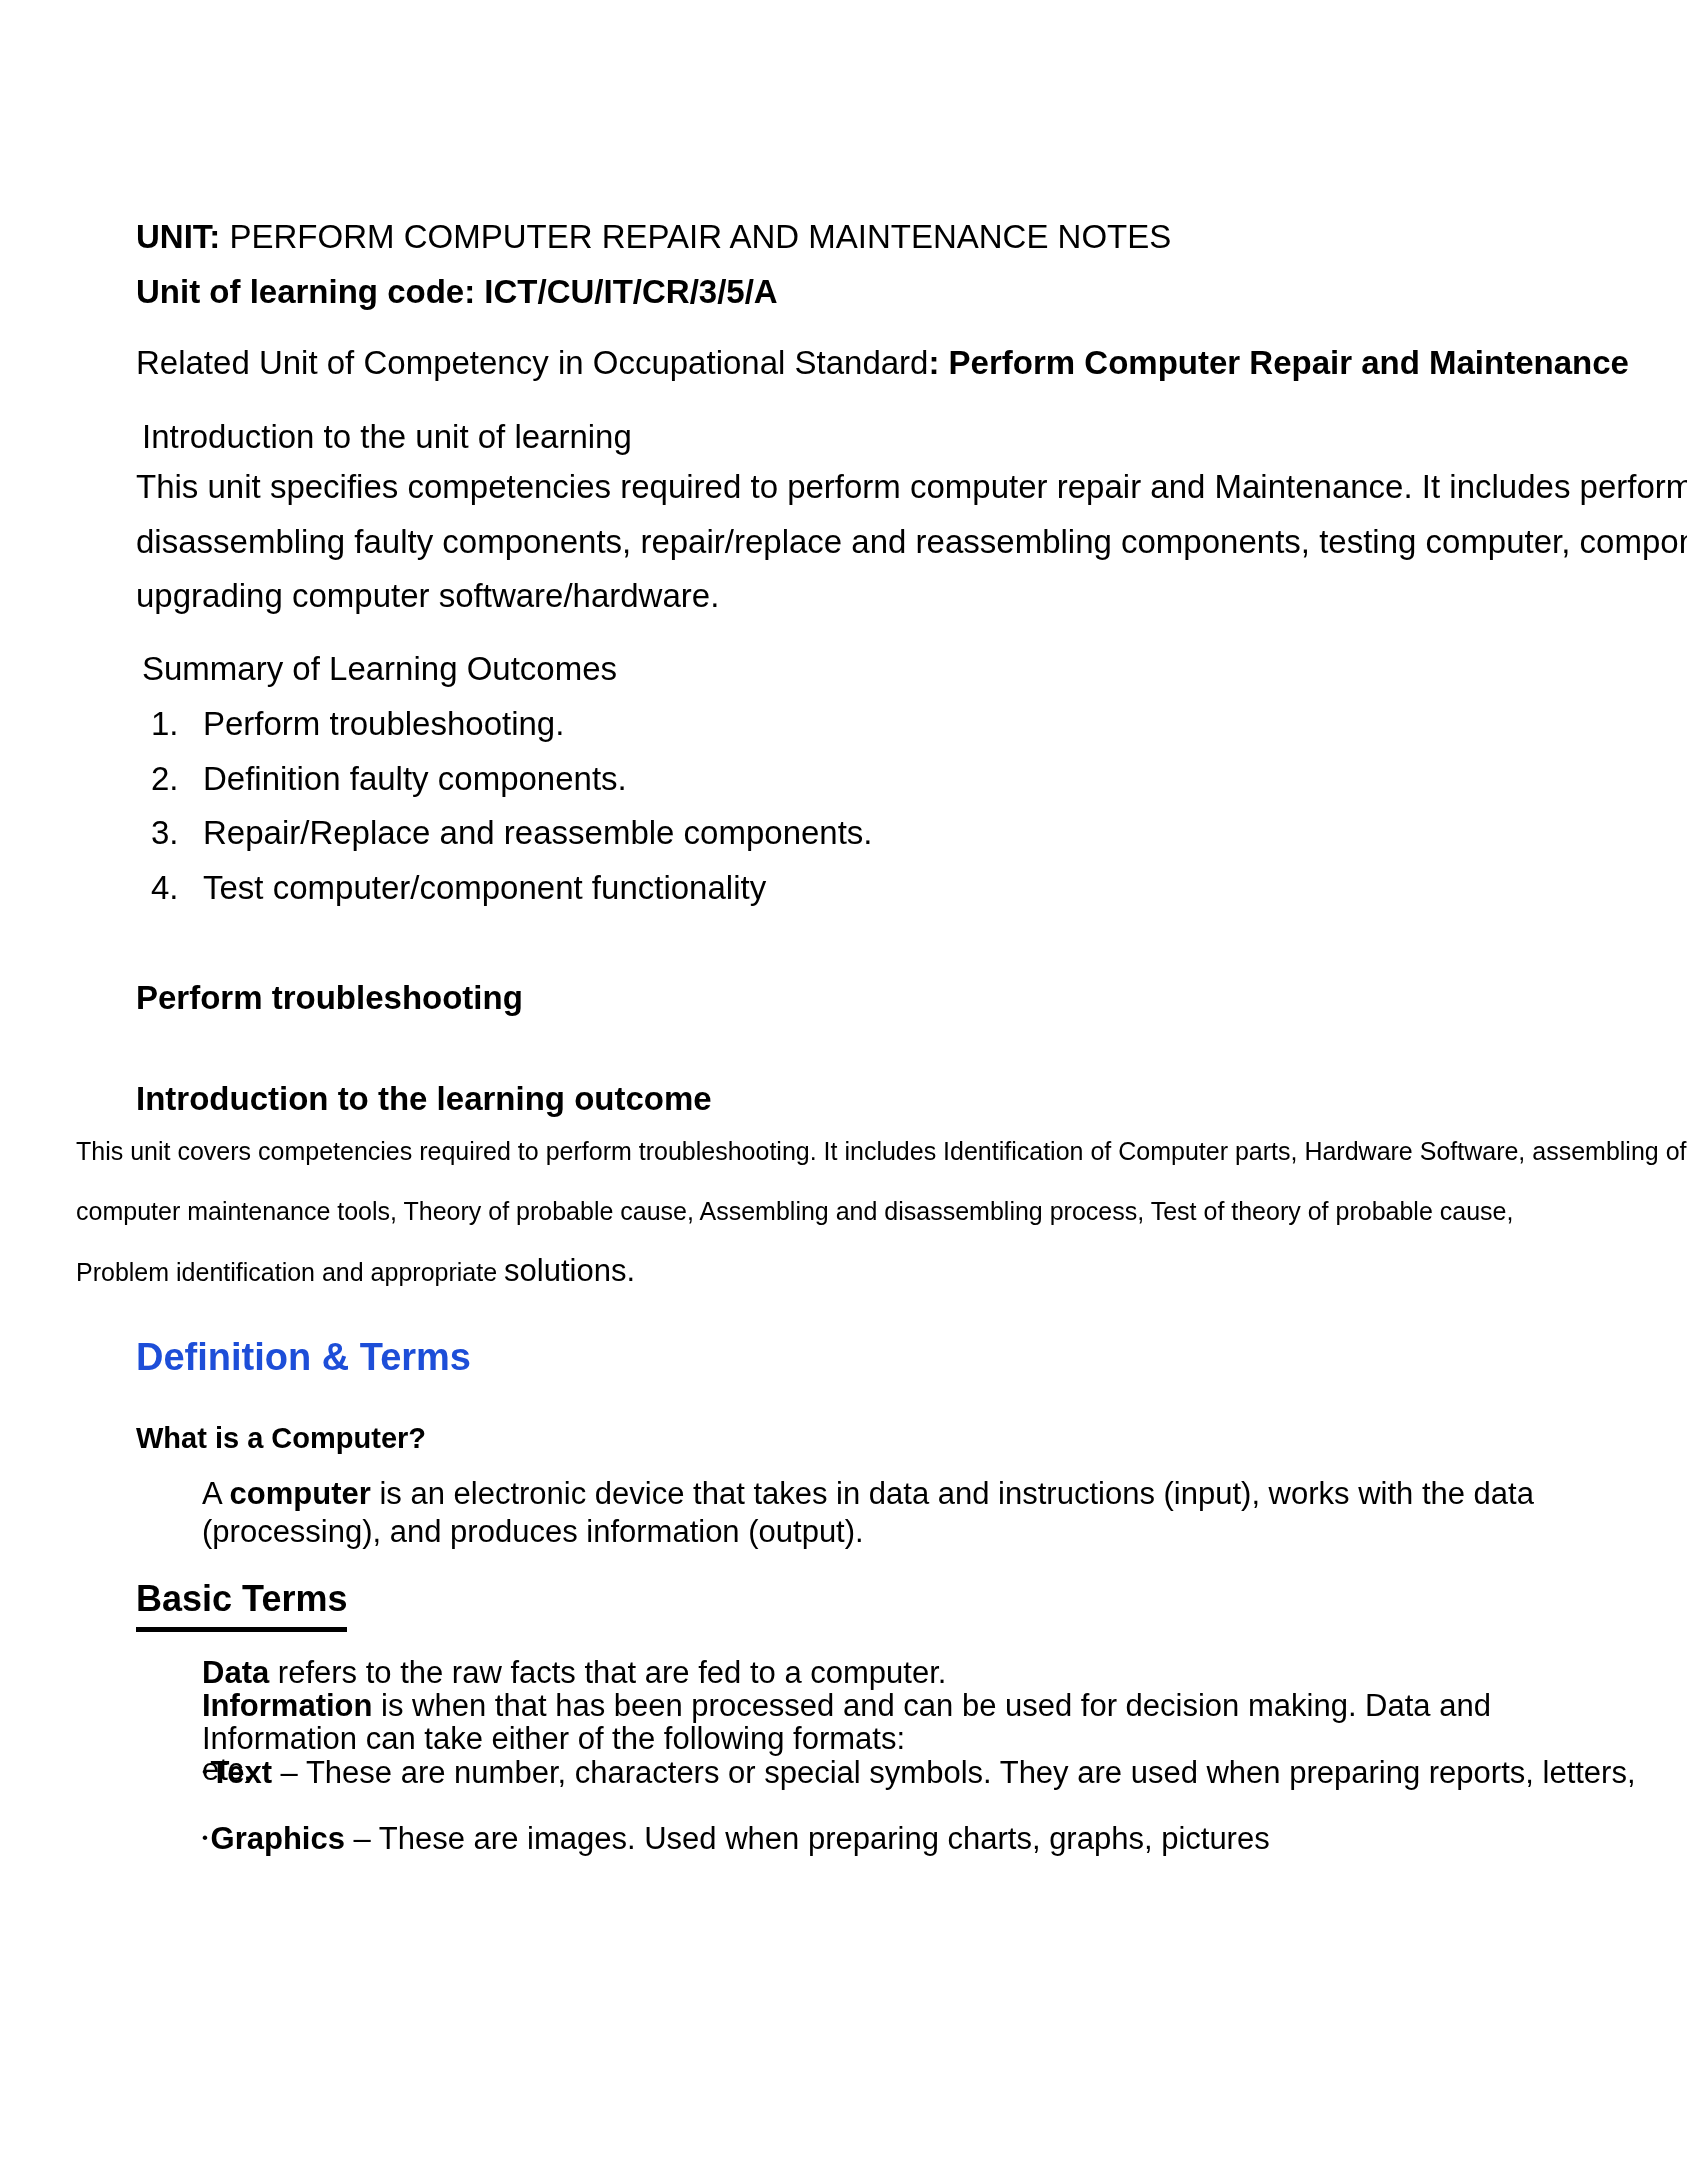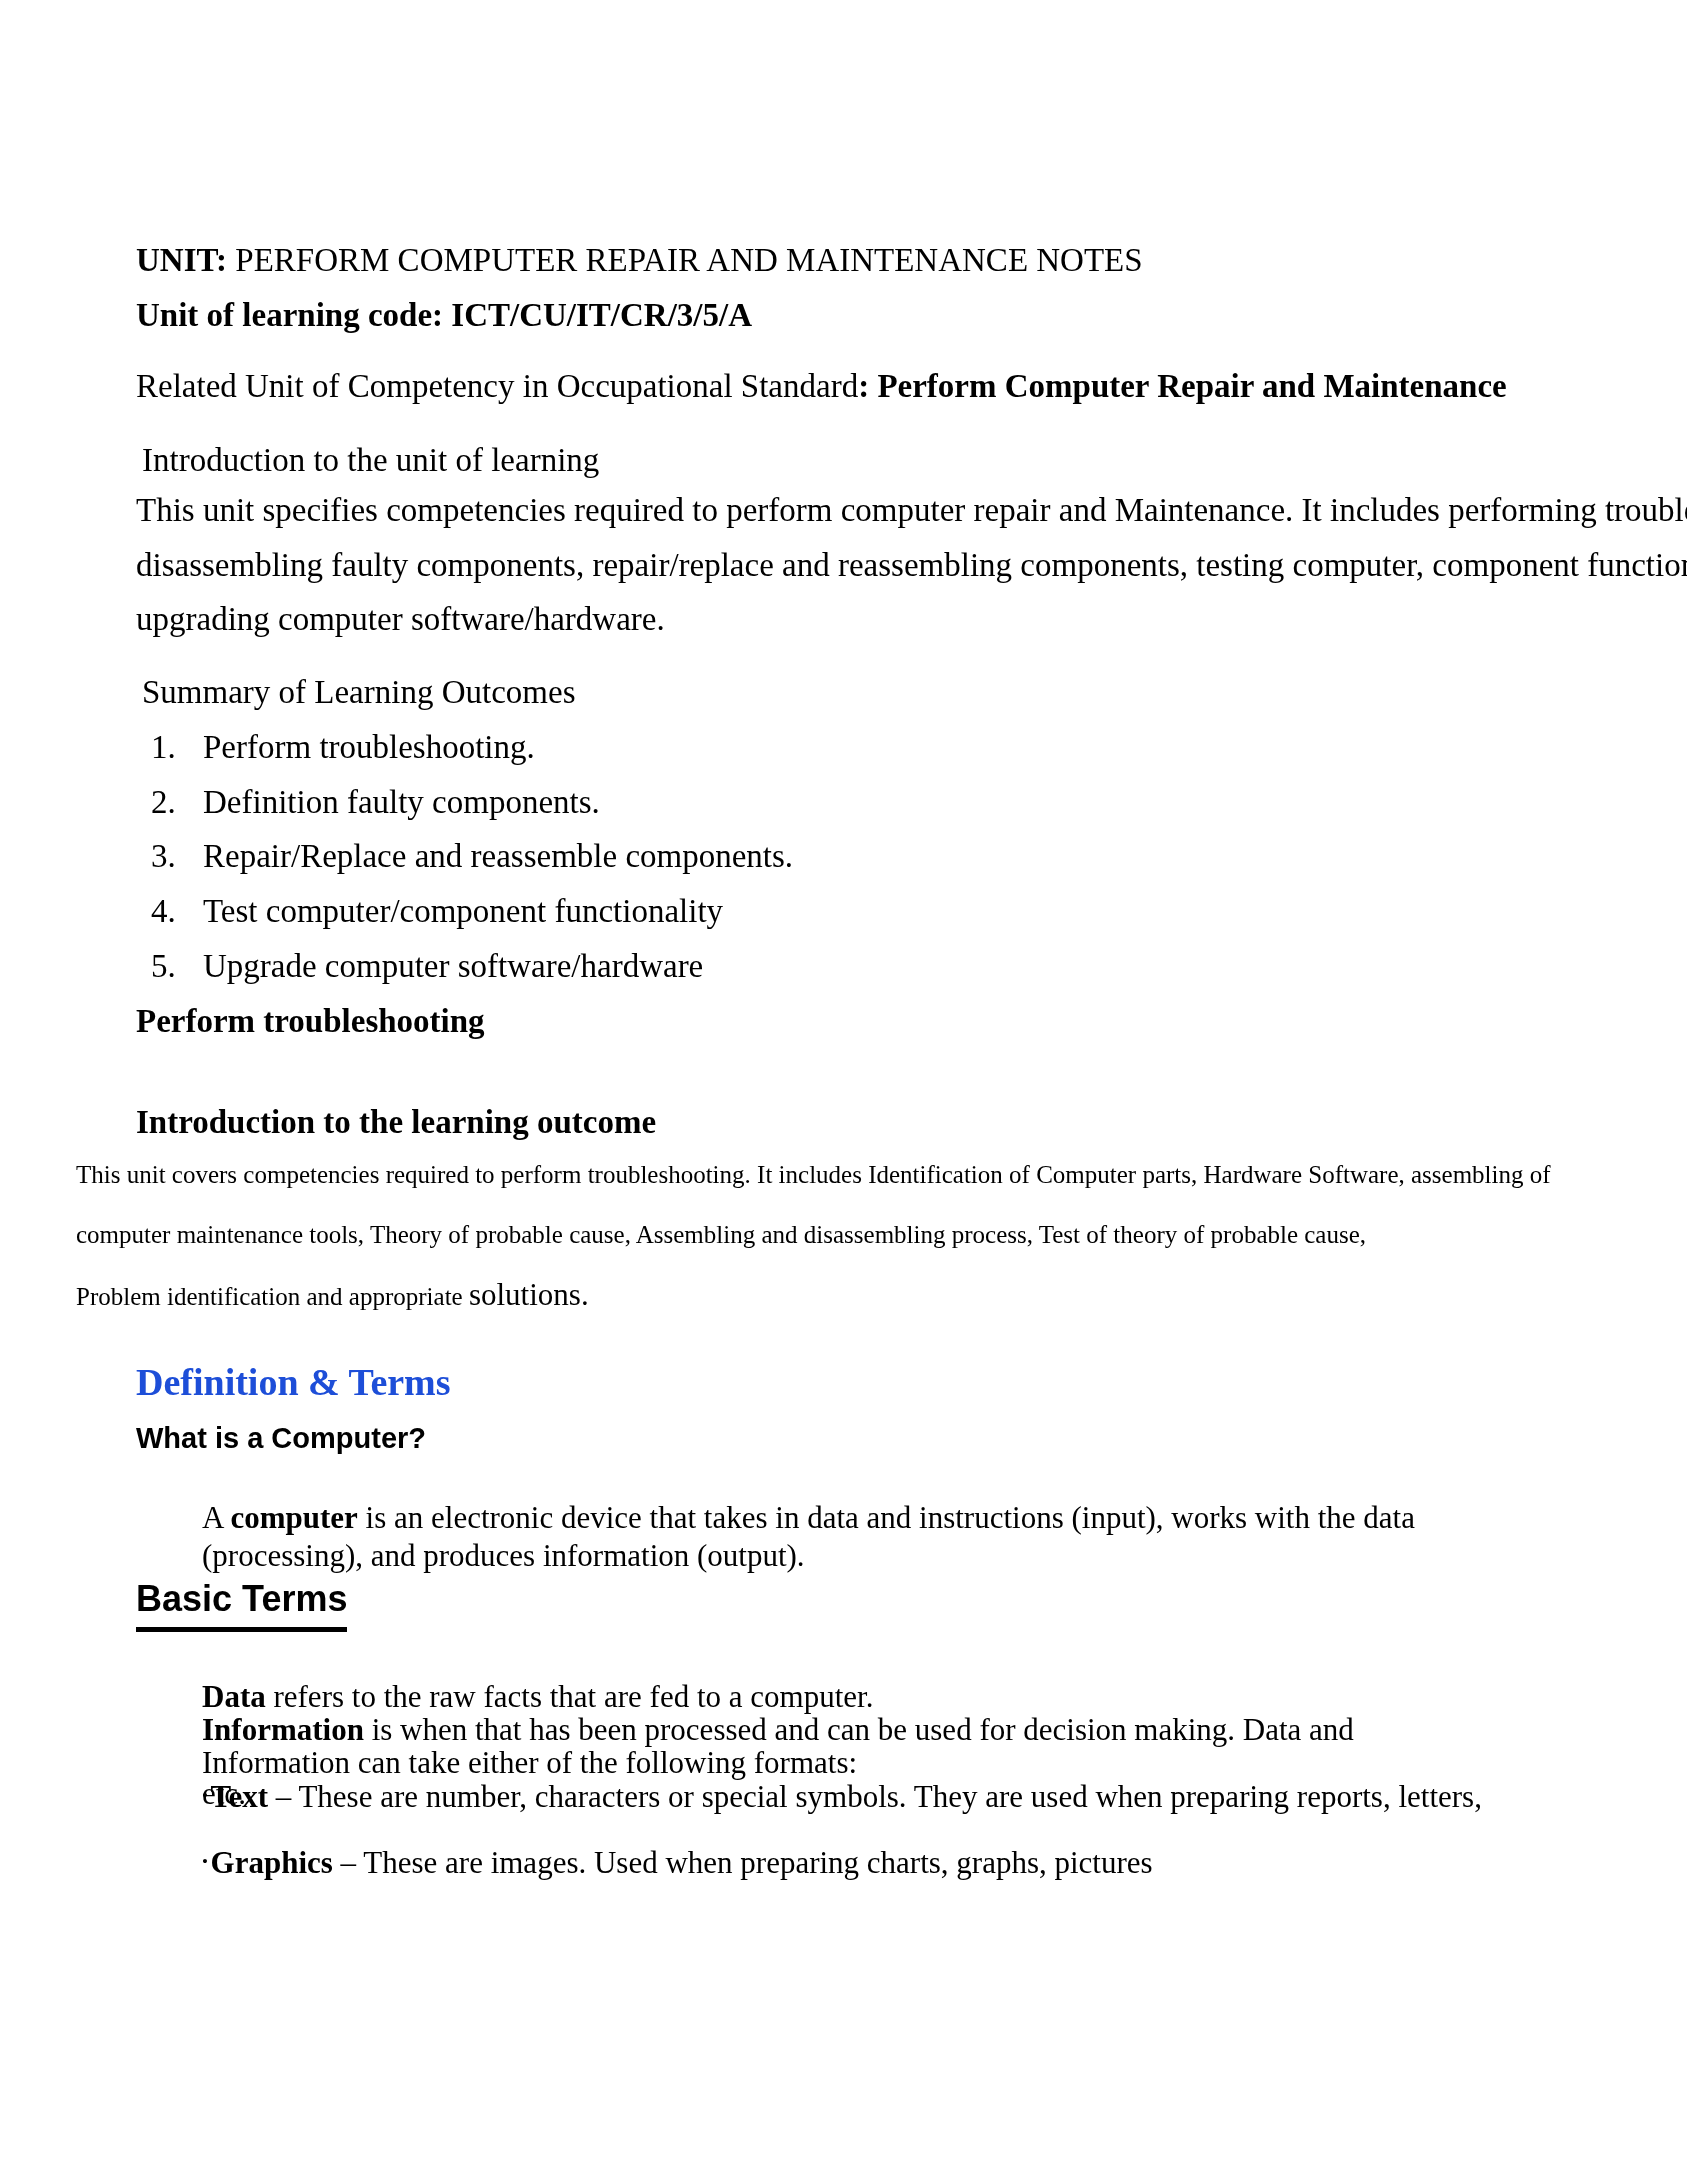--- a/index.html
+++ b/index.html
@@ -6,21 +6,21 @@
   html,body { background:#e8e8e8; }
   body { font-family:"Liberation Serif","DejaVu Serif",serif; color:#000; }
   .page {
     position:relative;
     width:1687px; height:2183px;
     background:#ffffff;
     overflow:hidden;
     margin:0 auto;
   }
   .abs { position:absolute; white-space:nowrap; }
-  .serif { font-family:Liberation Serif, serif;margin-top:24px; }
+  .serif { font-family:Liberation Sans, sans-serif; }
   .sans  { font-family:"Liberation Sans","DejaVu Sans",sans-serif; }
   .bold  { font-weight:bold; }
 
   .fs-body  { font-size:33px; }
   .fs-small { font-size:25px; }
   .fs-mid   { font-size:31px; }
 
   
   .unit-line     { top:218px;  left:136px; }
   .code-line     { top:273px;  left:136px; }
@@ -85,21 +85,20 @@
   <p class="abs serif fs-body para-l1">This unit specifies competencies required to perform computer repair and Maintenance. It includes performing troubleshooting,</p>
   <p class="abs serif fs-body para-l2">disassembling faulty components, repair/replace and reassembling components, testing computer, component functionality and</p>
   <p class="abs serif fs-body para-l3">upgrading computer software/hardware.</p>
 
   <p class="abs serif fs-body summary-heading">Summary of Learning Outcomes</p>
 
   <div class="abs serif fs-body outcome-item oi-0"><span class="outcome-num">1.</span><span>Perform troubleshooting.</span></div>
   <div class="abs serif fs-body outcome-item oi-1"><span class="outcome-num">2.</span><span>Definition faulty components.</span></div>
   <div class="abs serif fs-body outcome-item oi-2"><span class="outcome-num">3.</span><span>Repair/Replace and reassemble components.</span></div>
   <div class="abs serif fs-body outcome-item oi-3"><span class="outcome-num">4.</span><span>Test computer/component functionality</span></div>
-  <div class="abs serif fs-body outcome-item oi-4"><span class="outcome-num">5.</span><span>Upgrade computer software/hardware</span></div>
 
   <p class="abs serif fs-body bold perform-heading">Perform troubleshooting</p>
 
   <p class="abs serif fs-body bold intro-outcome">Introduction to the learning outcome</p>
 
   <p class="abs serif fs-small small-l1">This unit covers competencies required to perform troubleshooting. It includes Identification of Computer parts, Hardware Software, assembling of</p>
   <p class="abs serif fs-small small-l2">computer maintenance tools, Theory of probable cause, Assembling and disassembling process, Test of theory of probable cause,</p>
   <p class="abs serif fs-small small-l3"><span>Problem identification and appropriate </span><span class="fs-mid">solutions.</span></p>
 
   <h2 class="abs serif def-terms-heading">Definition &amp; Terms</h2>

